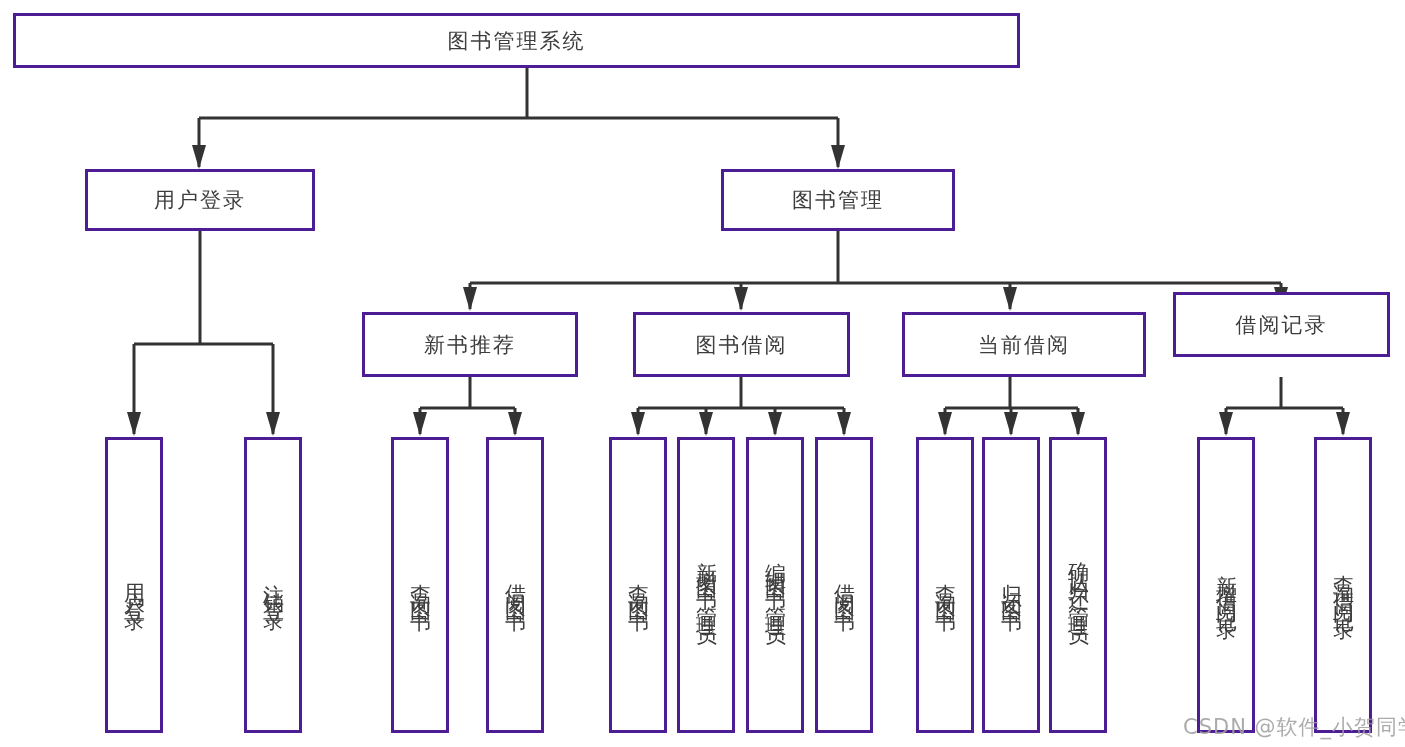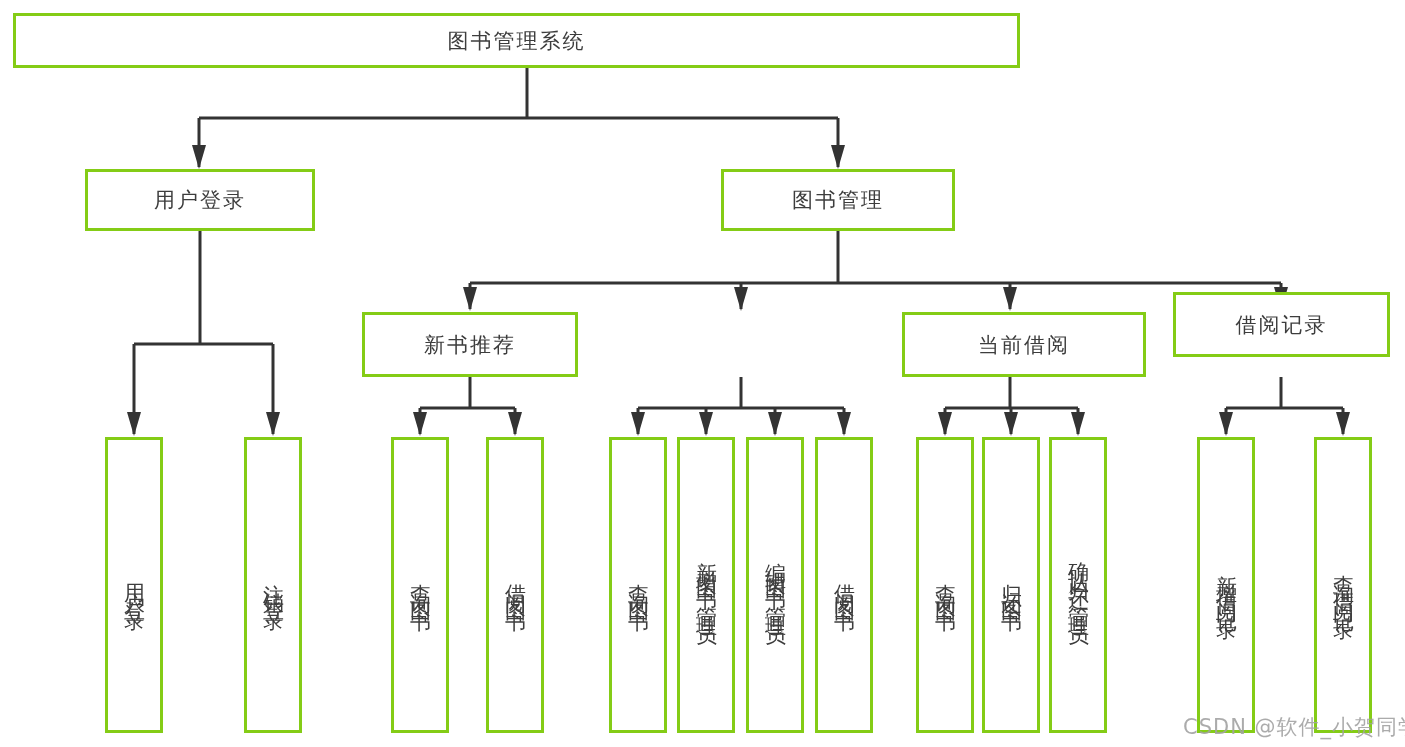--- a/index.html
+++ b/index.html
@@ -8,21 +8,21 @@
     width:1405px;height:747px;
     background:#ffffff;
     font-family:"DejaVu Sans","Liberation Sans",sans-serif;
     overflow:hidden;
   }
   #wires{position:absolute;left:0;top:0;z-index:0;}
   .node{
     position:absolute;
     box-sizing:border-box;
     background:#ffffff;
-    border:3px solid #84cc16;
+    border:3px solid #4c1d95;
     display:flex;align-items:center;justify-content:center;
     color:#3d3d3d;
     z-index:1;
   }
   .node.h{font-size:21px;letter-spacing:2px;white-space:nowrap;}
   .node.v .vtext{
     writing-mode:vertical-rl;
     text-orientation:mixed;
     font-size:21px;
     letter-spacing:9px;
@@ -108,20 +108,21 @@
       </g>
     </g>
   </svg>
 
   <div class="node h" style="left:13px;top:13px;width:1007px;height:55px;">图书管理系统</div>
 
   <div class="node h" style="left:85px;top:169px;width:230px;height:62px;">用户登录</div>
   <div class="node h" style="left:721px;top:169px;width:234px;height:62px;">图书管理</div>
 
   <div class="node h" style="left:362px;top:312px;width:216px;height:65px;text-align:center;">新书推荐</div>
+  <div class="node h" style="left:633px;top:312px;width:217px;height:65px;">图书借阅</div>
   <div class="node h" style="left:902px;top:312px;width:244px;height:65px;">当前借阅</div>
   <div class="node h" style="left:1173px;top:292px;width:217px;height:65px;">借阅记录</div>
 
   <div class="node v" style="left:105px;top:437px;width:58px;height:296px;">
     <span class="vtext">用户登录</span>
     </div>
   <div class="node v" style="left:244px;top:437px;width:58px;height:296px;">
     <span class="vtext">注销登录</span>
     </div>
 

